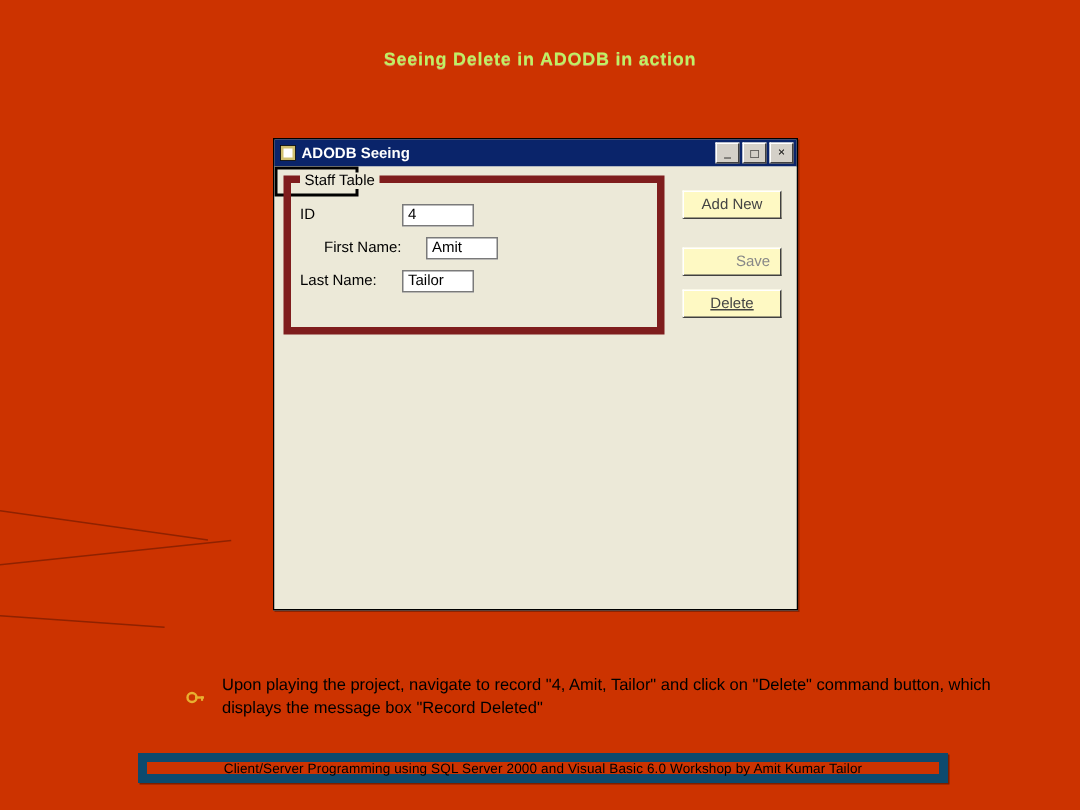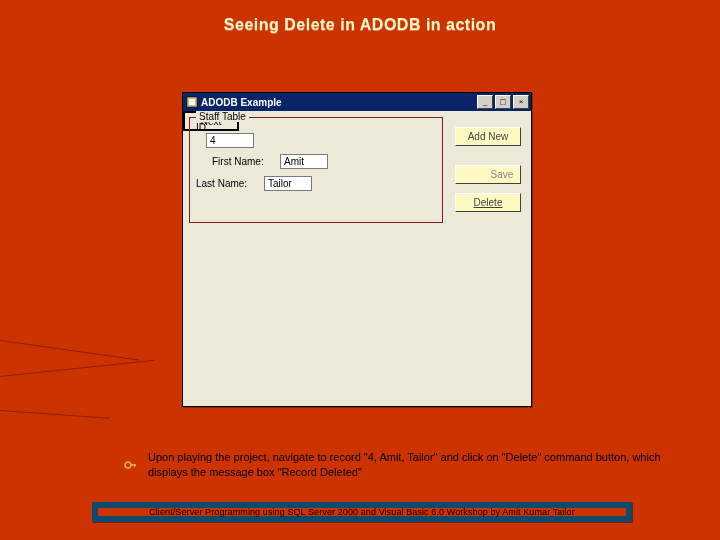--- a/index.html
+++ b/index.html
@@ -7,26 +7,26 @@
     margin: 0;
     width: 720px;
     height: 540px;
     background: #cc3300;
     font-family: Arial, Helvetica, sans-serif;
     position: relative;
     overflow: hidden;
   }
   .slide-title {
     position: absolute;
-    top: 16px;
+    top: 32px;
     left: 0;
     width: 100%;
     text-align: center;
-    color: #fef9c3;
-    font-size: 16px;
+    color: #bef264;
+    font-size: 12px;
     font-weight: bold;
     letter-spacing: 0.5px;
     text-shadow: 0 1px 0 rgba(255,255,255,0.35);
   }
   .app-window {
     position: absolute;
     left: 182px;
     top: 92px;
     width: 350px;
     height: 315px;
@@ -73,21 +73,21 @@
     position: relative;
     height: calc(100% - 18px);
     background: #ece9d8;
   }
   .groupbox {
     position: absolute;
     left: 6px;
     top: 6px;
     width: 254px;
     height: 106px;
-    border: 1px solid #7f1d1d;
+    border: 5px solid #7f1d1d;
   }
   .group-legend {
     position: absolute;
     top: -7px;
     left: 6px;
     background: #ece9d8;
     padding: 0 3px;
     font-size: 10px;
   }
   .field-row {
@@ -98,21 +98,21 @@
   }
   .field-row label { width: 68px; }
   .field-row input {
     width: 48px;
     height: 15px;
     border: 1px solid #7a7a7a;
     background: #fff;
     font-size: 10px;
     padding: 0 3px;
   }
-  .row-id { left: 6px; top: 4px; flex-direction: column; }
+  .row-id { left: 6px; top: 14px; }
   .row-fn { left: 22px; top: 36px; }
   .row-ln { left: 6px; top: 58px; }
   .btn {
     position: absolute;
     width: 66px;
     height: 19px;
     background: #fef9c3;
     border: 1px solid #404040;
     border-top-color: #fff;
     border-left-color: #fff;
@@ -189,21 +189,21 @@
 <div class="slide-title">Seeing Delete in ADODB in action</div>
 
 <div class="app-window">
   <div class="titlebar">
     <span class="titlebar-icon">
       <svg viewBox="0 0 12 12">
           <rect x="1" y="1" width="10" height="10" fill="#d0c070" stroke="#000" stroke-width="0.5"></rect>
           <rect x="3" y="3" width="6" height="6" fill="#fff"></rect>
         </svg>
     </span>
-    <span class="titlebar-text">ADODB Example</span>
+    <span class="titlebar-text">ADODB Seeing</span>
     <div class="win-buttons">
       <div class="win-btn">_</div>
       <div class="win-btn max">□</div>
       <div class="win-btn">×</div>
     </div>
   </div>
   <div class="win-body">
     <div class="groupbox">
       <div class="group-legend">Staff Table</div>
       <div class="field-row row-id">

